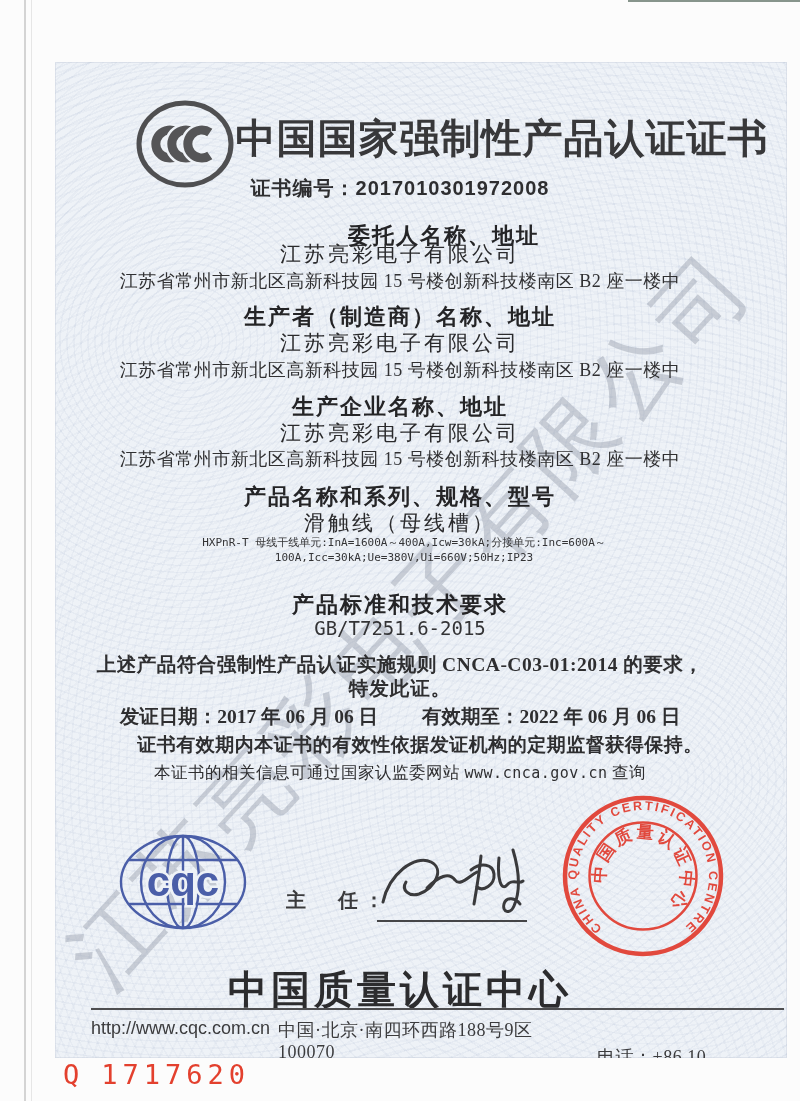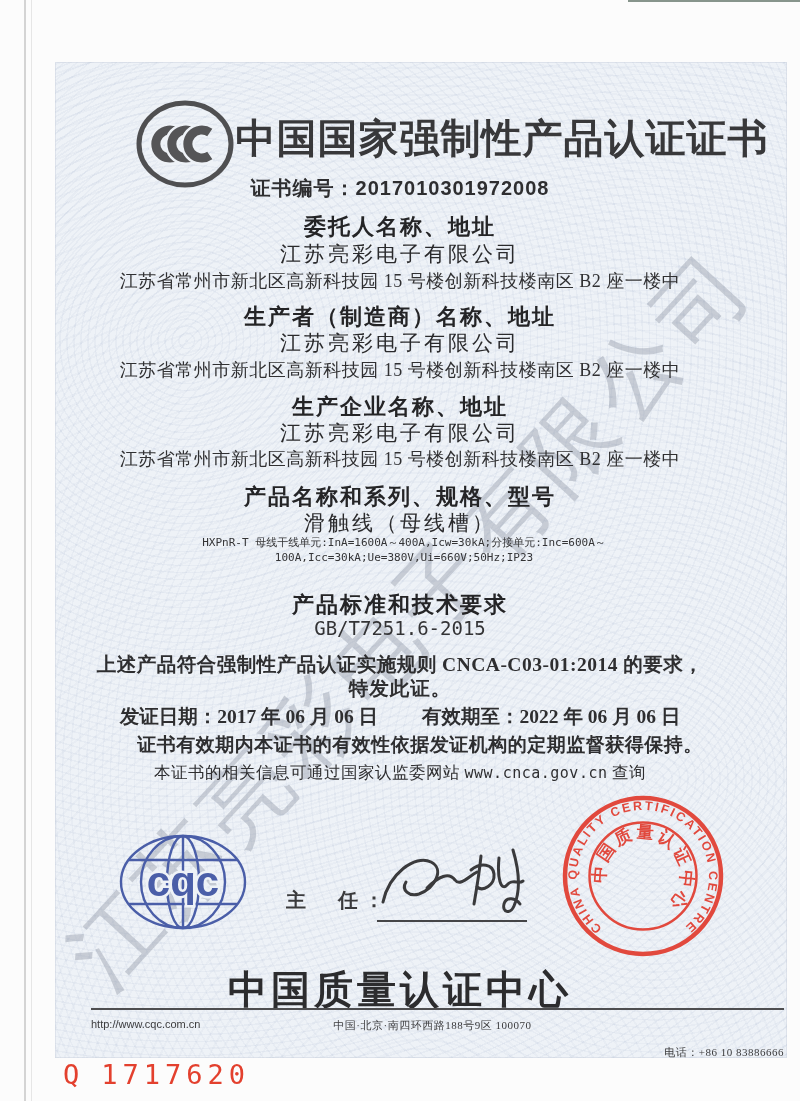--- a/index.html
+++ b/index.html
@@ -35,21 +35,21 @@
     position:absolute;left:170px;right:8px;top:49px;text-align:center;
     font-family:"Liberation Sans", sans-serif;font-weight:bold;
     font-size:40px;letter-spacing:1px;color:#38383a;
   }
   .cblock{position:absolute;left:0;width:690px;text-align:center;}
   .cert-line{top:113px;font-size:20px;font-weight:bold;letter-spacing:1px;}
   .cert-line .num{font-family:"Liberation Sans", sans-serif;font-weight:600;}
   .sec-h{font-size:22px;font-weight:bold;letter-spacing:2px;color:#242426;}
   .sec-name{font-size:21px;letter-spacing:3px;color:#2a2a2c;}
   .sec-addr{font-size:18px;letter-spacing:0.5px;color:#303032;}
-  .h1p{top:150px;} .n1p{top:178px;} .a1p{top:207px;}
+  .h1p{top:159px;margin-left:44px;} .n1p{top:178px;} .a1p{top:207px;}
   .h2p{top:240px;} .n2p{top:267px;} .a2p{top:296px;}
   .h3p{top:330px;} .n3p{top:357px;} .a3p{top:385px;}
   .h4p{top:420px;} .n4p{top:447px;}
   .spec{top:473px;left:22px;width:654px;font-family:"DejaVu Sans Mono", monospace;
         font-size:11px;line-height:1.38;color:#333335;}
   .h5p{top:528px;}
   .std{top:555px;font-family:"DejaVu Sans Mono", monospace;font-size:19px;color:#333335;}
   .stmt1{top:589px;font-size:19.5px;font-weight:bold;letter-spacing:0.5px;}
   .stmt2{top:613px;font-size:19.5px;font-weight:bold;letter-spacing:1px;}
   .dates{top:641px;font-size:19.5px;font-weight:bold;display:flex;justify-content:center;gap:44px;}
@@ -61,21 +61,21 @@
   .director-label{position:absolute;left:231px;top:825px;font-size:20px;font-weight:bold;
                   letter-spacing:6px;color:#3a3a3c;}
   .signature{position:absolute;left:320px;top:778px;width:220px;height:92px;}
   .stamp{position:absolute;left:505px;top:731px;width:166px;height:166px;opacity:0.92;}
 
   .org-name{top:901px;font-family:"Liberation Sans", sans-serif;font-weight:600;
             font-size:39px;letter-spacing:4px;color:#2c2c2e;}
   .footer-rule{position:absolute;left:36px;right:3px;top:946px;height:2px;background:#4e4e50;}
   .footer-row{position:absolute;left:36px;right:3px;top:956px;display:flex;
               justify-content:space-between;align-items:flex-start;
-              font-size:11px;color:#3b3b3d;gap:8px;}
+              font-size:18px;color:#3b3b3d;gap:8px;}
   .footer-row .web{font-family:"Liberation Sans", sans-serif;}
   .footer-row .addr{letter-spacing:0.5px;}
   .footer-row .tel{letter-spacing:0.5px;margin-top:27px;}
 
   .serial{position:absolute;left:63px;top:1059px;font-family:"DejaVu Sans Mono", monospace;
           font-size:27px;color:#e3402e;display:flex;gap:22px;}
   .serial .digits{letter-spacing:5px;}
 </style>
 </head>
 <body>

